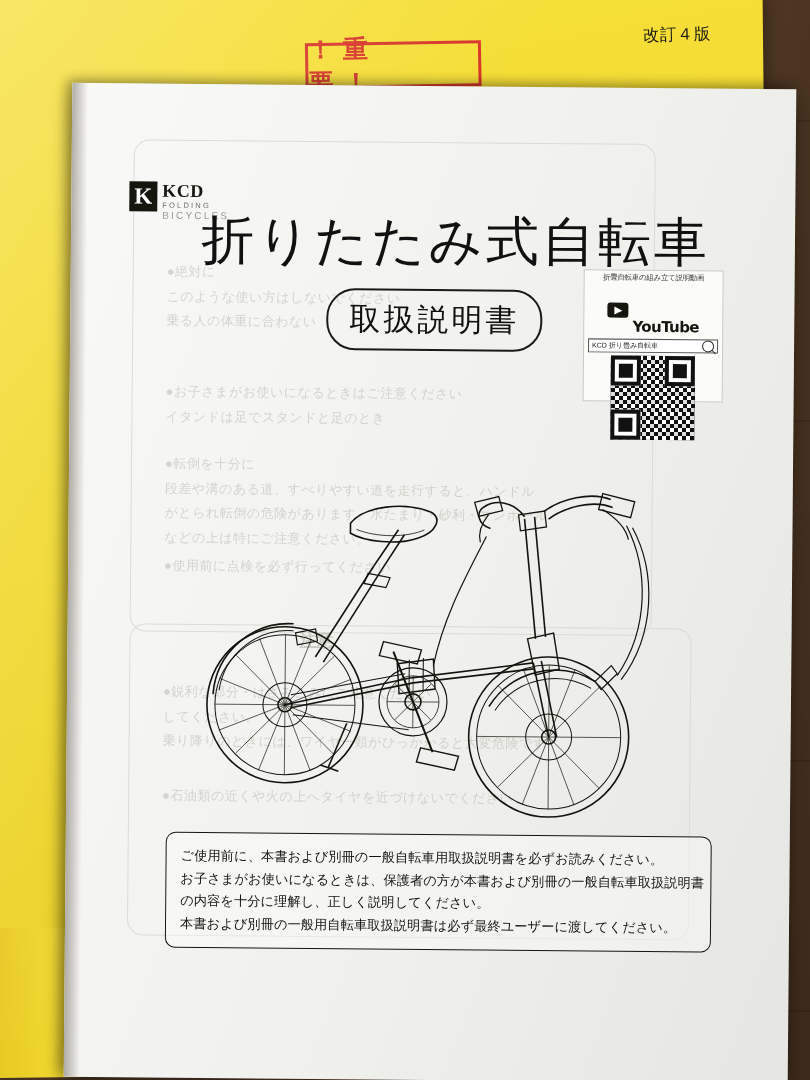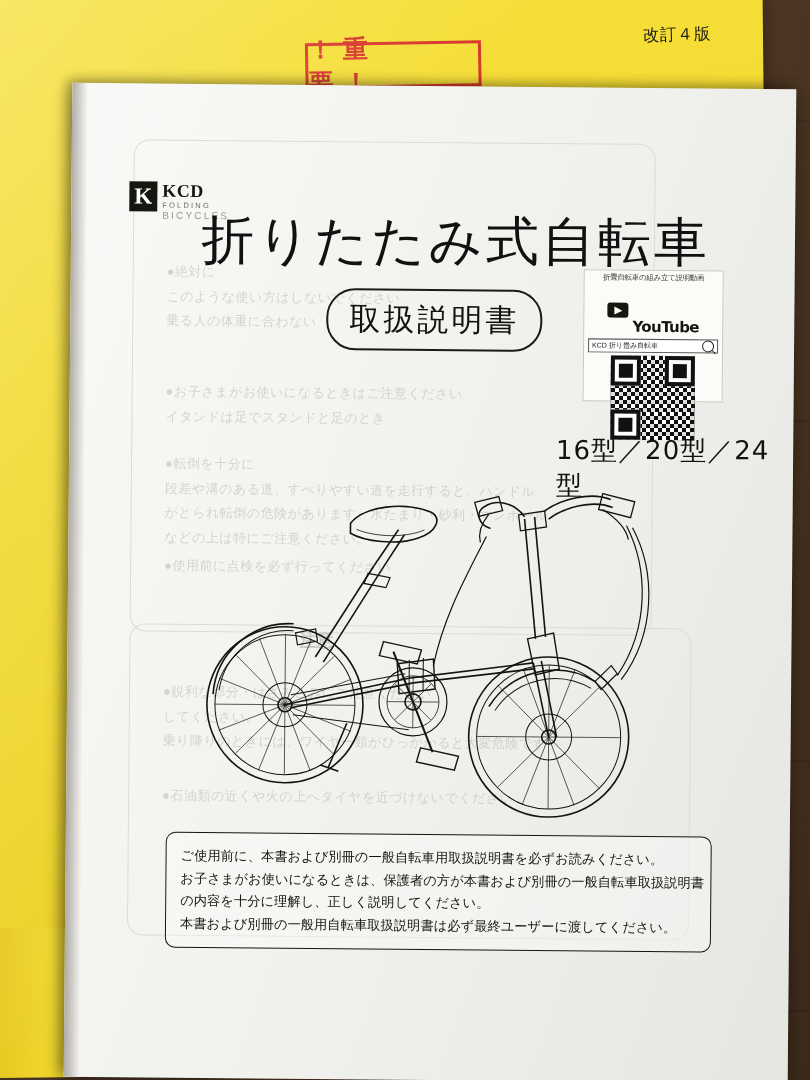--- a/index.html
+++ b/index.html
@@ -415,21 +415,20 @@
         <div id="yt-search-text">KCD 折り畳み自転車</div>
         <div id="yt-search-icon"></div>
       </div>
       <div id="qr" style="position:relative;">
         <div class="qr-eye" style="left:0; top:0;"></div>
         <div class="qr-eye" style="right:0; top:0;"></div>
         <div class="qr-eye" style="left:0; bottom:0;"></div>
       </div>
     </div>
 
-    <div id="model-sizes">16型／20型／24型</div>
 
     <div id="bike">
       <svg viewBox="0 0 470 420" width="470" height="420" fill="none" stroke="#14140f" stroke-width="1.6">
 
         <circle cx="88" cy="300" r="78"></circle>
         <circle cx="88" cy="300" r="70" stroke-width="1"></circle>
         <circle cx="88" cy="300" r="22" stroke-width="1"></circle>
         <circle cx="88" cy="300" r="7"></circle>
         <g stroke-width="0.7">
           <line x1="88" y1="230" x2="88" y2="370"></line>

